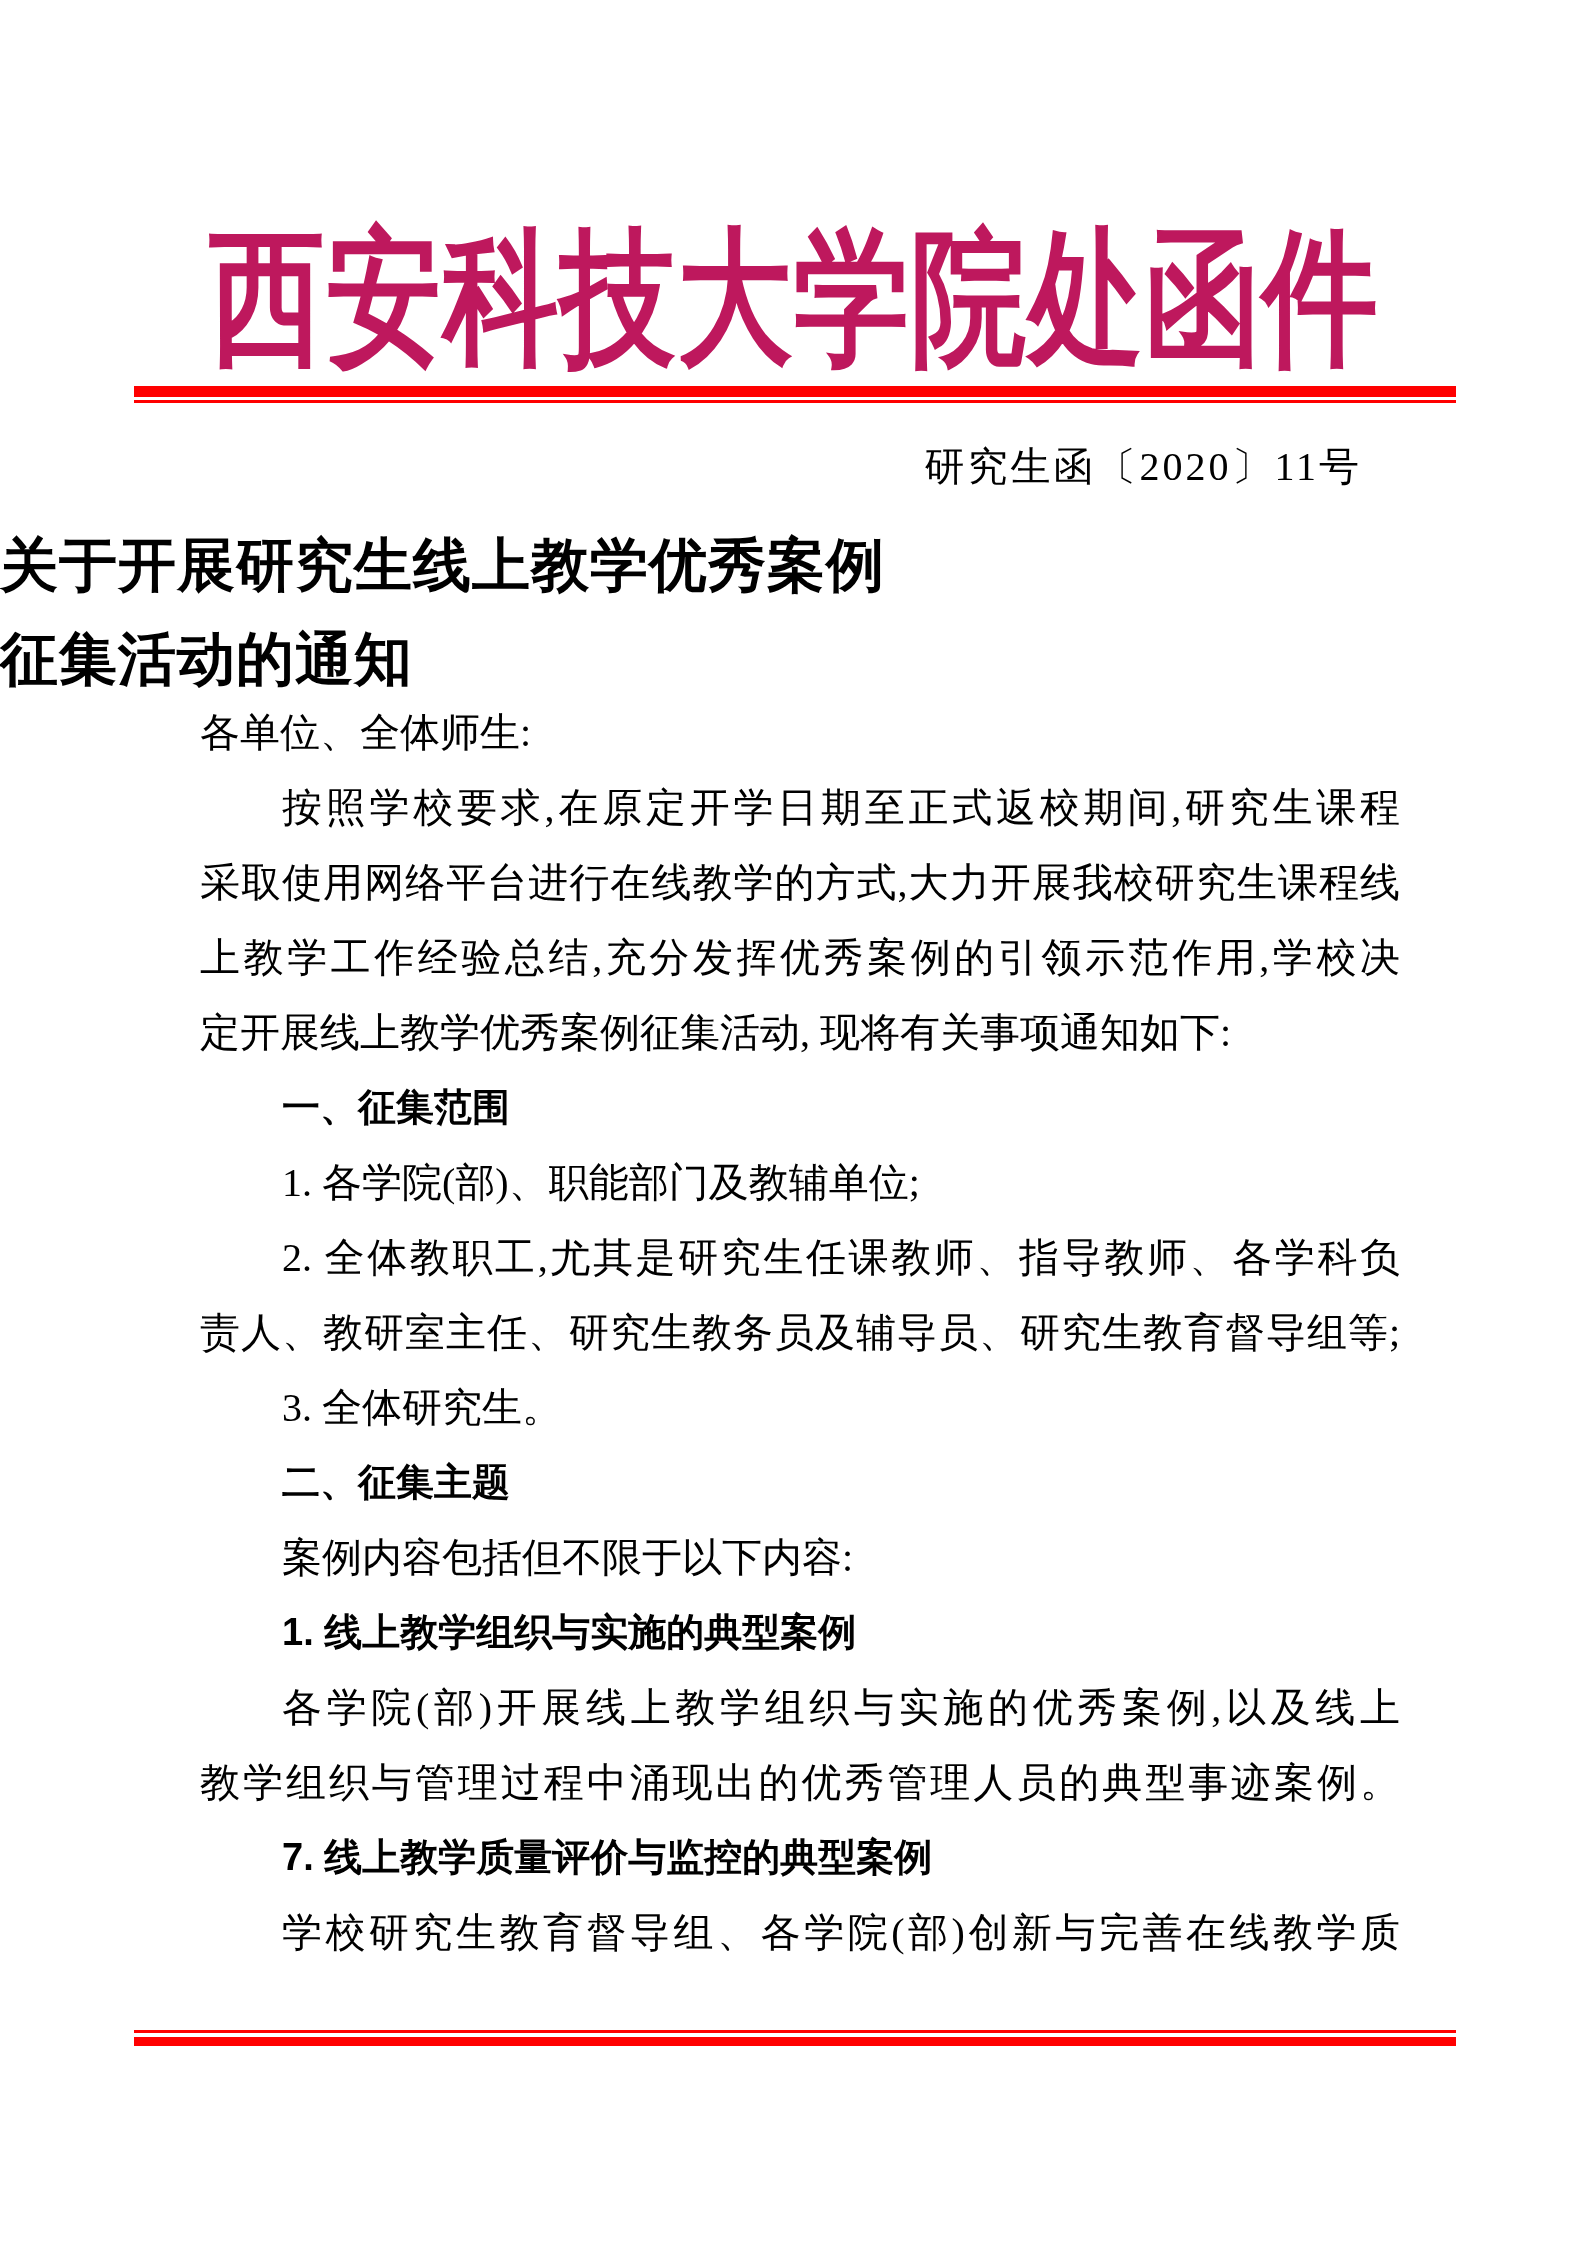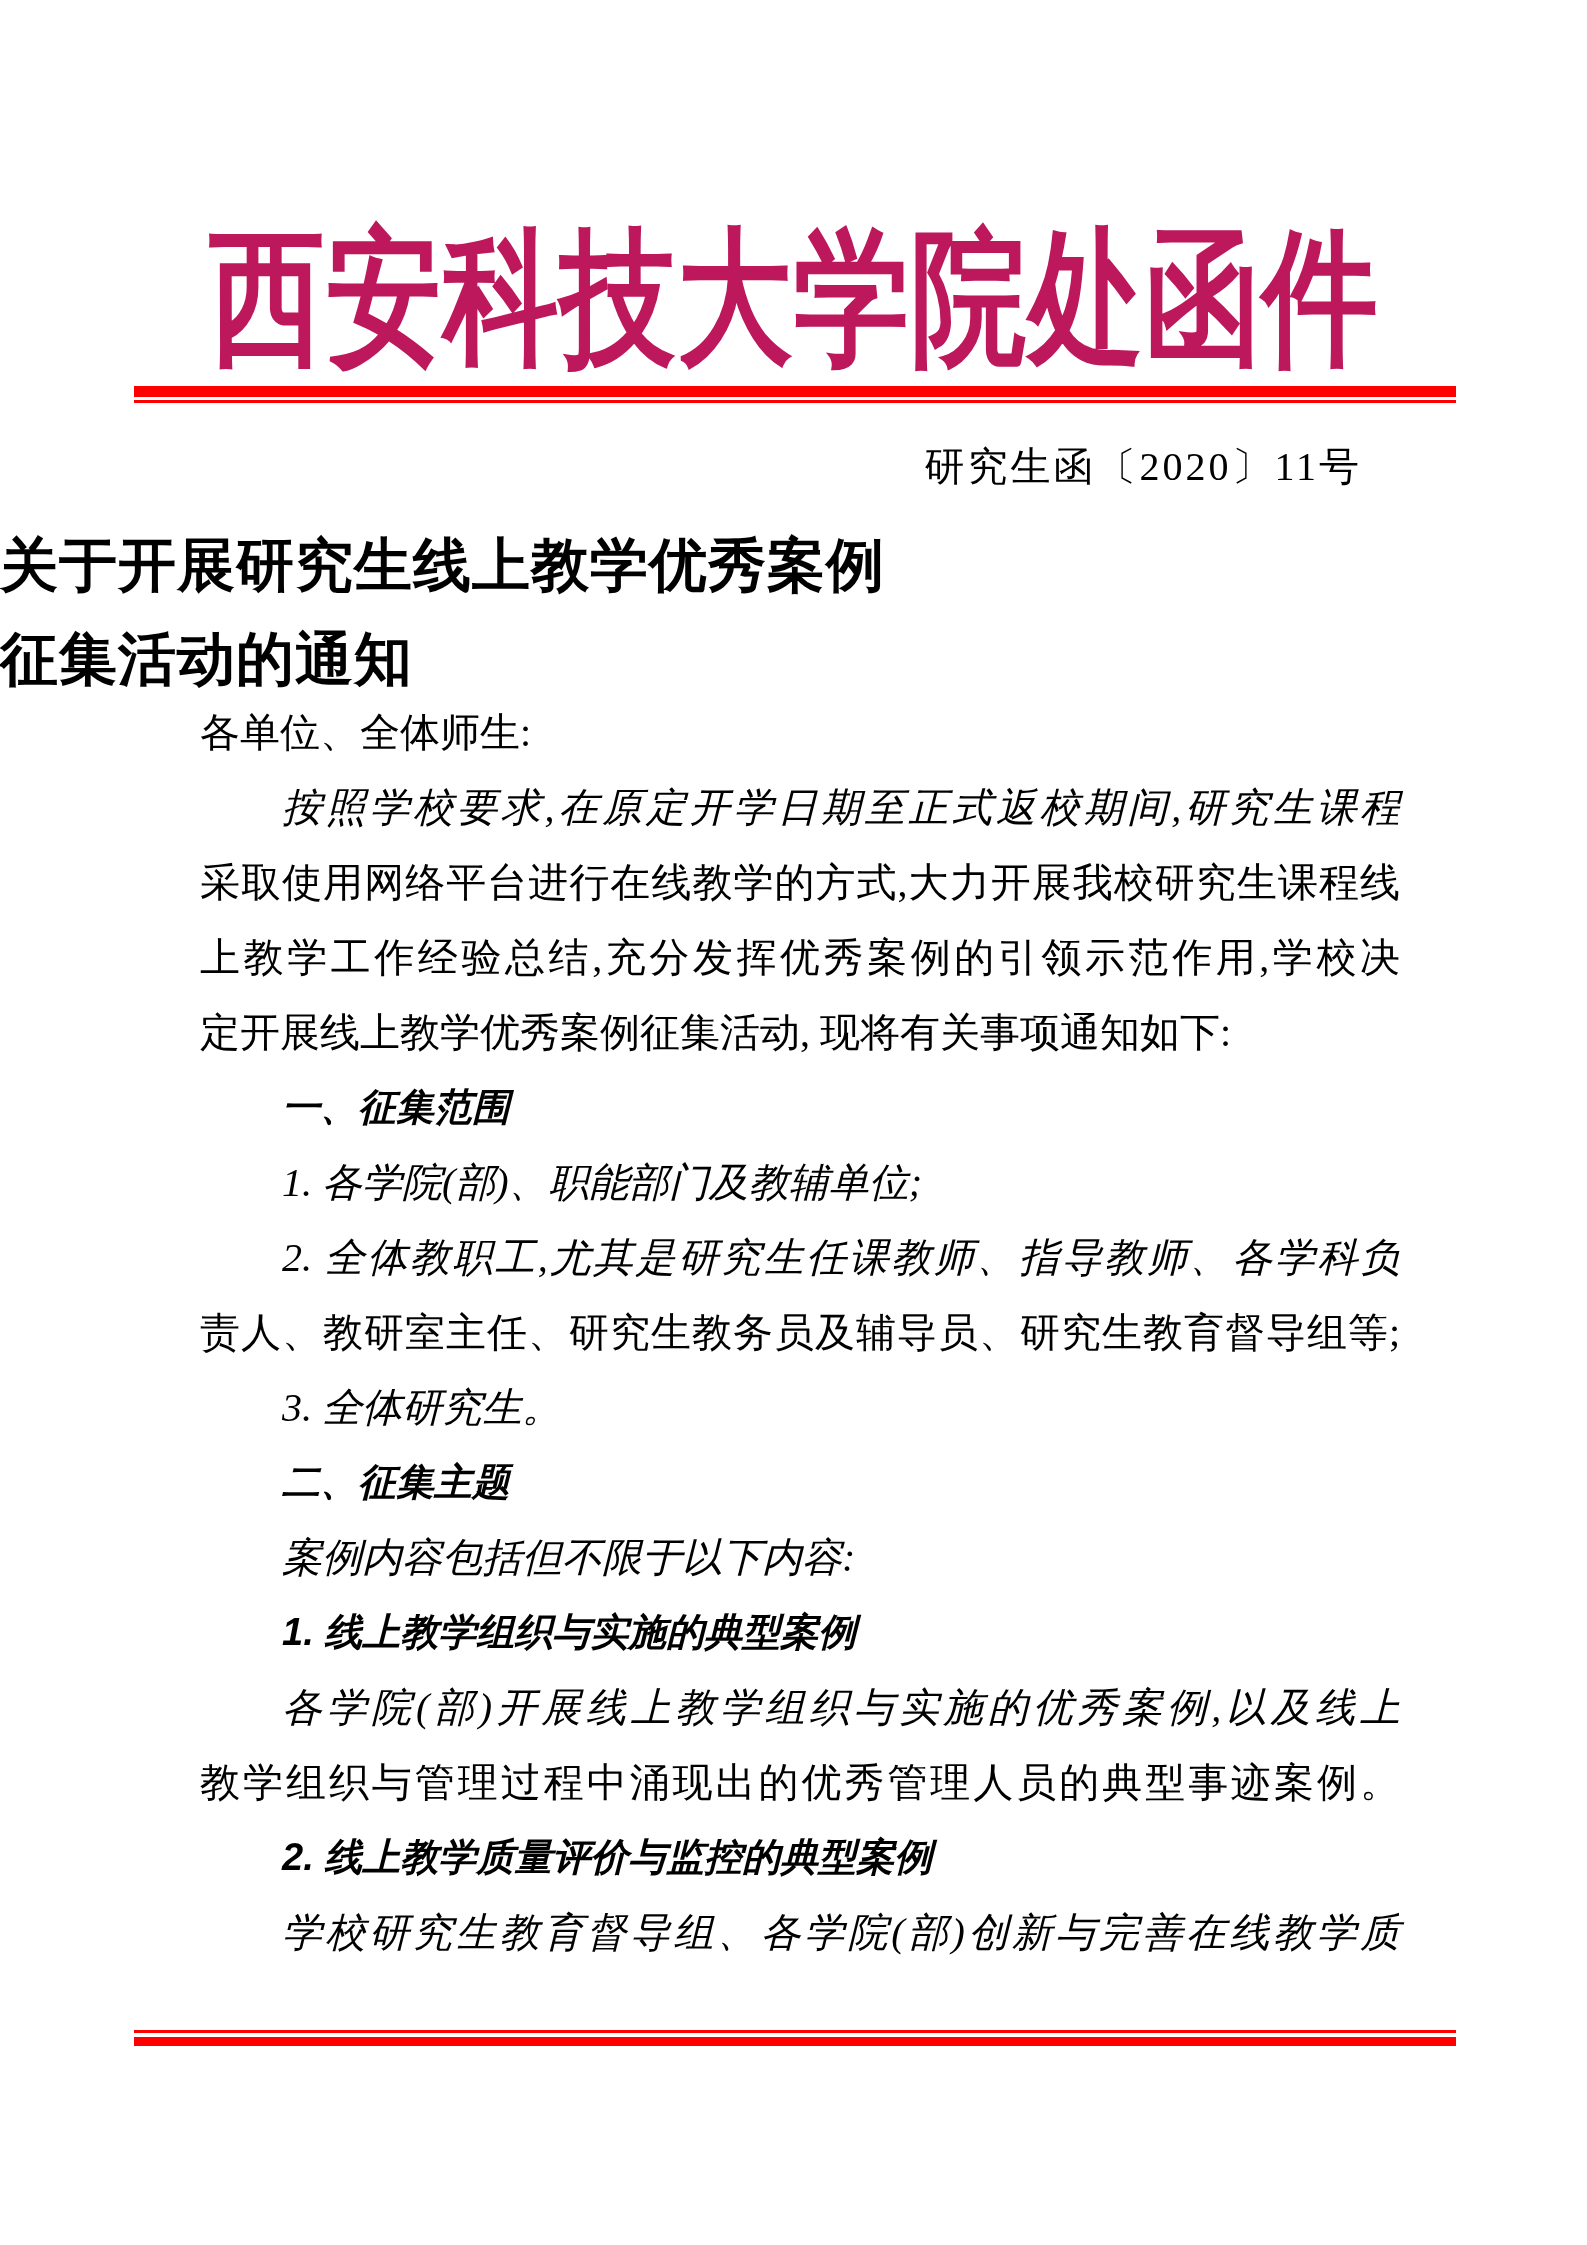--- a/index.html
+++ b/index.html
@@ -79,21 +79,21 @@
     height: 75px;
     line-height: 75px;
     white-space: nowrap;
   }
   .body-text .line.justify {
     white-space: normal;
     text-align: justify;
     text-align-last: justify;
     text-justify: inter-character;
   }
-  .body-text .line.indent { padding-left: 82px; font-style: italic; }
+  .body-text .line.indent { padding-left: 82px; }
   .body-text .line.bold {
     font-family: "Liberation Sans", sans-serif;
     font-weight: bold;
     font-size: 38px;
   }
 </style>
 </head>
 <body>
 
 <div class="page">
@@ -123,21 +123,21 @@
       <div class="line bold indent">一、征集范围</div>
       <div class="line indent">1. 各学院(部)、职能部门及教辅单位;</div>
       <div class="line indent justify">2. 全体教职工,尤其是研究生任课教师、指导教师、各学科负</div>
       <div class="line justify">责人、教研室主任、研究生教务员及辅导员、研究生教育督导组等;</div>
       <div class="line indent">3. 全体研究生。</div>
       <div class="line bold indent">二、征集主题</div>
       <div class="line indent">案例内容包括但不限于以下内容:</div>
       <div class="line bold indent">1. 线上教学组织与实施的典型案例</div>
       <div class="line indent justify">各学院(部)开展线上教学组织与实施的优秀案例,以及线上</div>
       <div class="line justify">教学组织与管理过程中涌现出的优秀管理人员的典型事迹案例。</div>
-      <div class="line bold indent">2. 线上教学质量评价与监控的典型案例</div>
+      <div class="line bold indent">7. 线上教学质量评价与监控的典型案例</div>
       <div class="line indent justify">学校研究生教育督导组、各学院(部)创新与完善在线教学质</div>
     </div>
 
   <div class="rule rule-footer">
     <div class="thin"></div>
     <div class="thick"></div>
   </div>
 
 </div>
 

